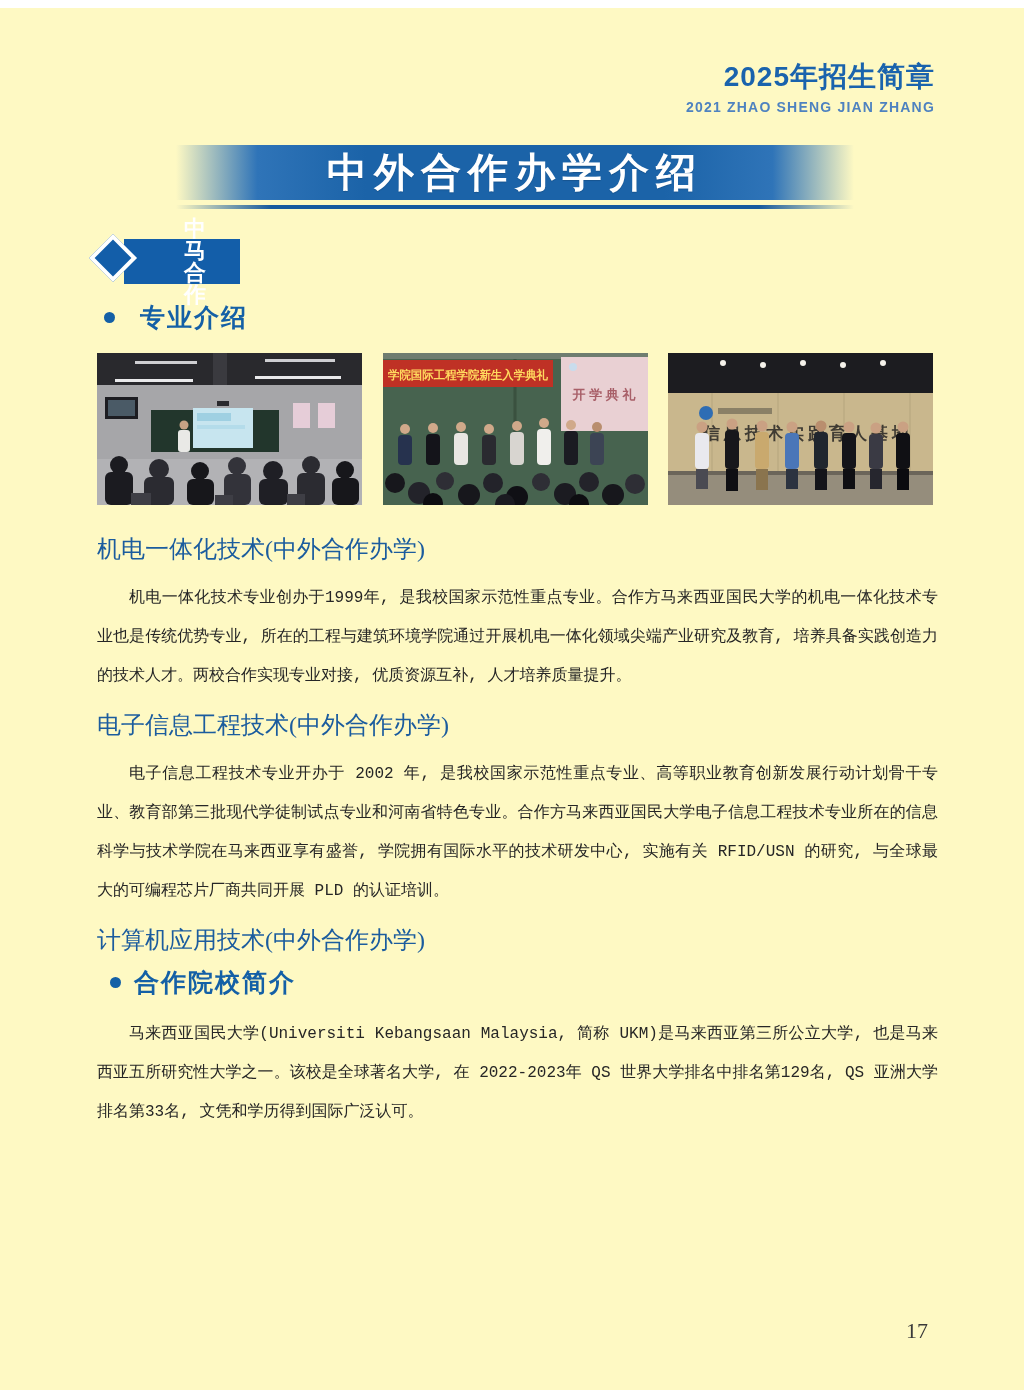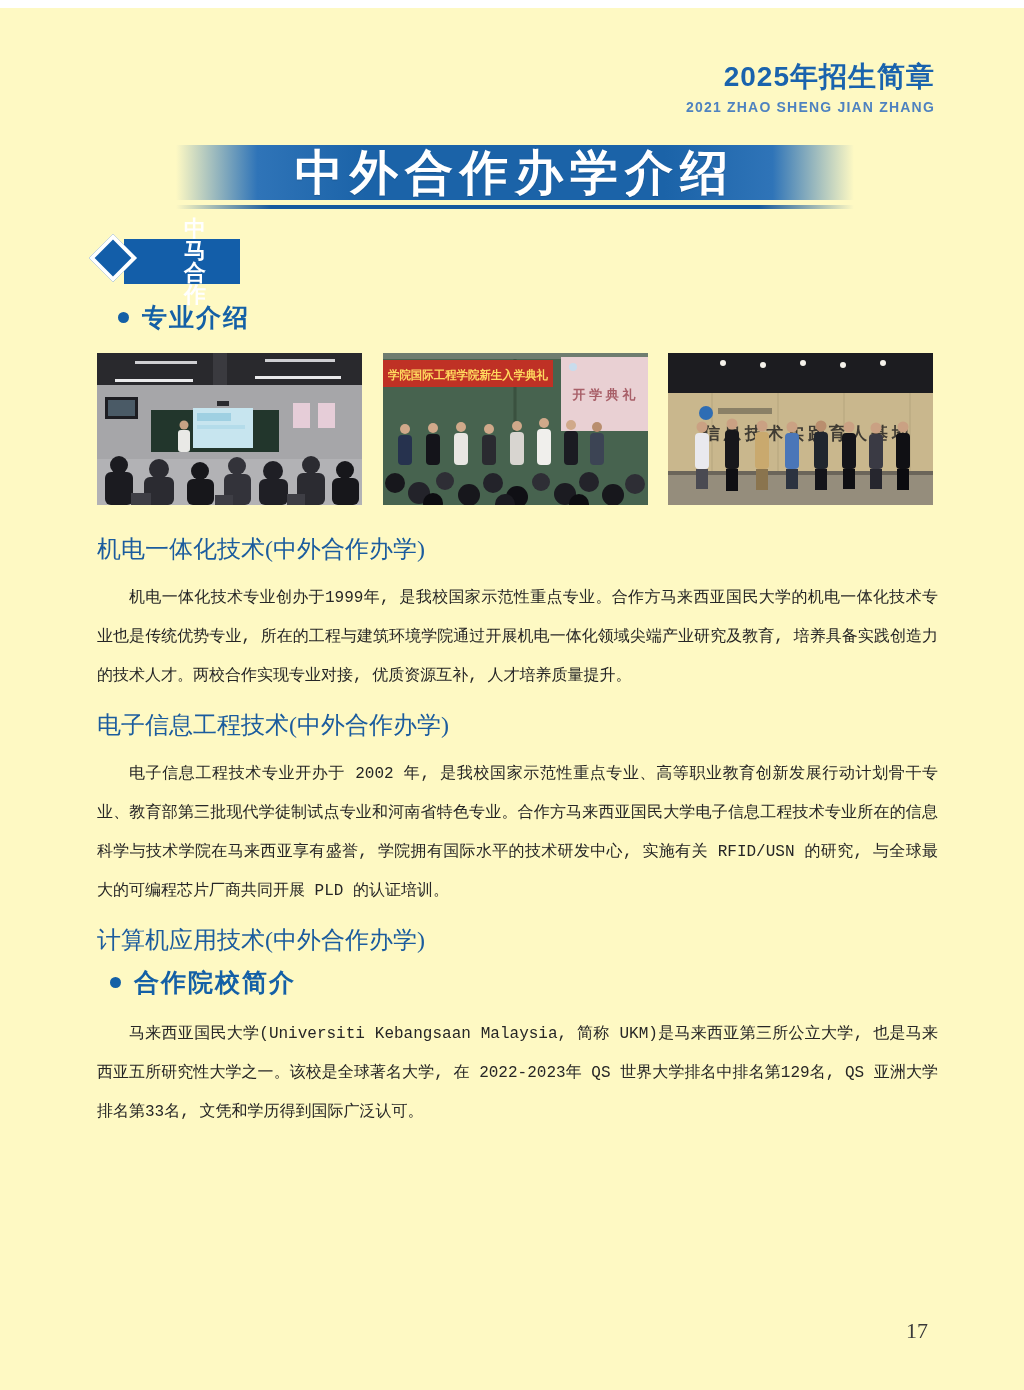--- a/index.html
+++ b/index.html
@@ -20,21 +20,21 @@
   }
 
   
   .banner {
     position:absolute; top:137px; left:176px; width:678px; height:55px;
     background:linear-gradient(90deg, rgba(255,255,255,0) 0%, #2f74b8 12%, #1b63a8 28%,
                #1b63a8 72%, #2f74b8 88%, rgba(255,255,255,0) 100%);
     display:flex; align-items:center; justify-content:center;
   }
   .banner .banner-text {
-    color:#ffffff; font-size:48px; font-weight:bold; letter-spacing:7px;
+    color:#ffffff; font-size:40px; font-weight:bold; letter-spacing:7px;
     text-shadow:0 1px 1px rgba(0,0,0,.15);
   }
   .banner-underline {
     position:absolute; top:197px; left:176px; width:678px; height:4px;
     background:linear-gradient(90deg, rgba(23,90,158,0) 0%, #175a9e 14%,
                #175a9e 86%, rgba(23,90,158,0) 100%);
   }
 
   
   .badge { position:absolute; top:228px; left:94px; height:52px; }
@@ -53,21 +53,21 @@
   }
 
   
   .bullet-heading { display:flex; align-items:center; }
   .bullet-heading .dot {
     width:11px; height:11px; border-radius:50%; background:#1460a6; margin-right:13px;
   }
   .bullet-heading .bh-text {
     font-size:25px; font-weight:bold; color:#1460a6; letter-spacing:2px;
   }
-  .majors-heading { position:absolute; top:293px; left:118px; }
+  .majors-heading { position:absolute; top:293px; left:104px;gap:12px; }
 
   
   .photos {
     position:absolute; top:345px; left:97px; width:836px; height:152px;
     display:flex; justify-content:space-between;
   }
   .photo { width:265px; height:152px; overflow:hidden; background:#888; }
   .photo svg { display:block; }
 
   

